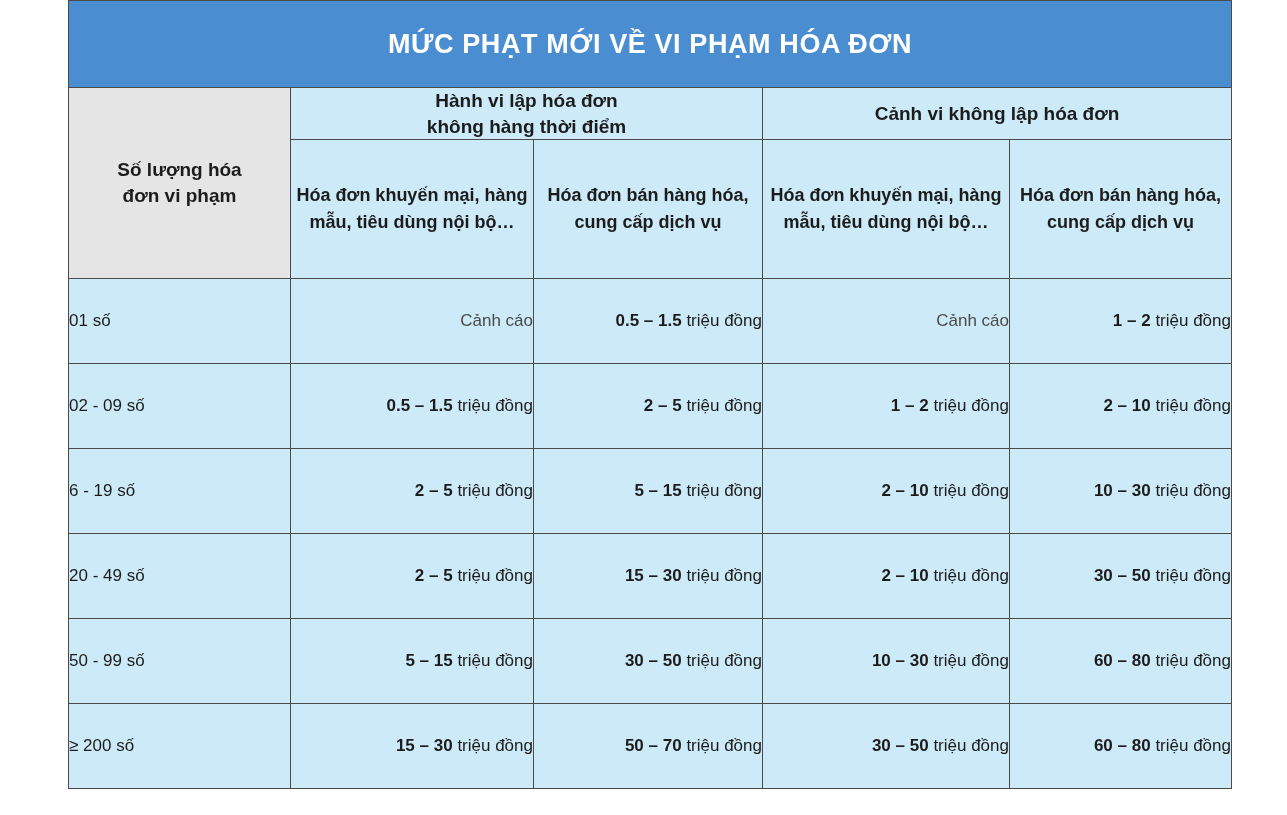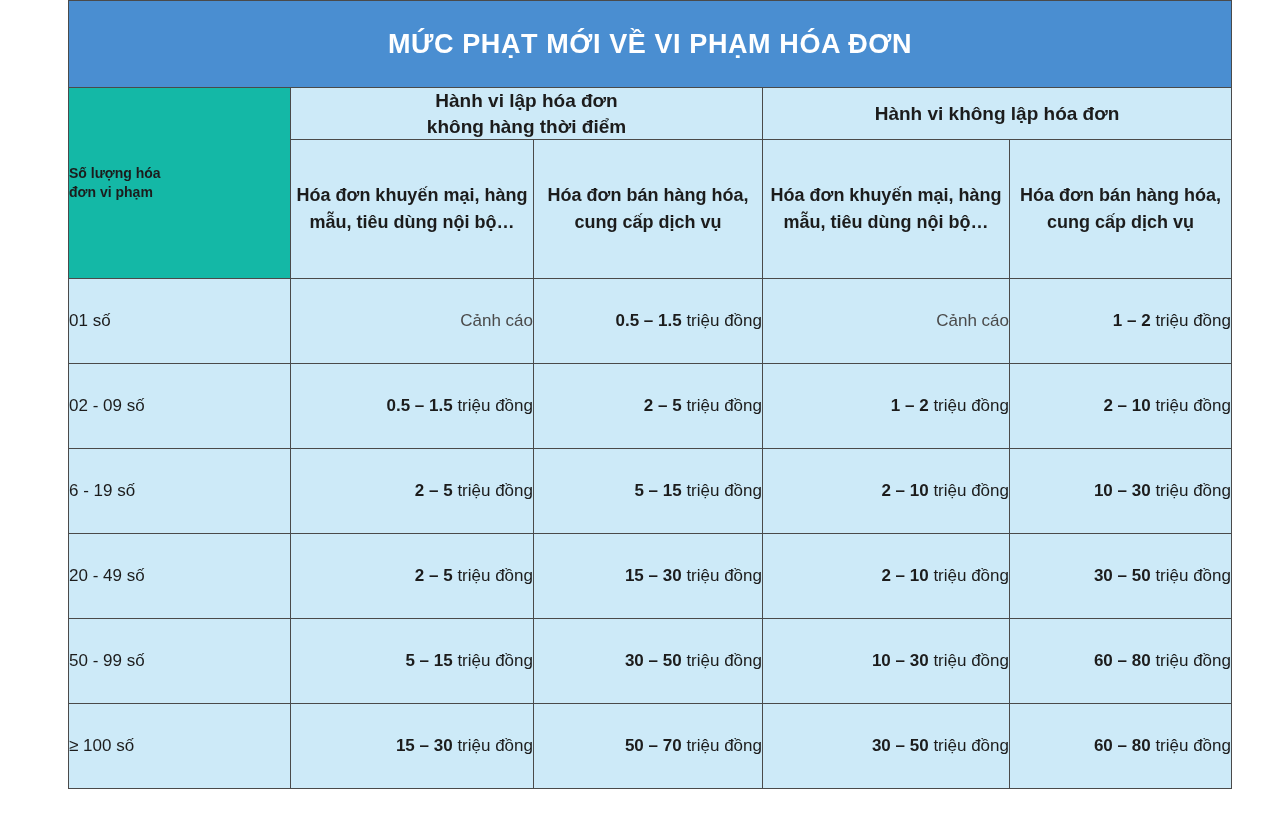--- a/index.html
+++ b/index.html
@@ -125,25 +125,25 @@
   .hdr {
     background: #cdeaf8;
     text-align: center;
     font-weight: bold;
     color: #1c1c1c;
     font-size: 19px;
     line-height: 1.35;
     padding: 12px 10px;
   }
   .hdr-left {
-    background: #14b8a6;
-    text-align: left;
-    font-weight: bold;
-    color: #1c1c1c;
-    font-size: 14px;
+    background: #e5e5e5;
+    text-align: center;
+    font-weight: bold;
+    color: #1c1c1c;
+    font-size: 19px;
     line-height: 1.4;
     padding: 10px 12px;
   }
   .hdr-sub {
     background: #cdeaf8;
     text-align: center;
     font-weight: bold;
     color: #1c1c1c;
     font-size: 18px;
     line-height: 1.5;
@@ -203,21 +203,21 @@
       <tbody>
         <tr>
           <td class="title-cell" colspan="5">MỨC PHẠT MỚI VỀ VI PHẠM HÓA ĐƠN</td>
         </tr>
 
         <tr>
           <td class="hdr-left" rowspan="2" style="white-space:pre-line;">Số lượng hóa
 đơn vi phạm</td>
           <td class="hdr" colspan="2" style="white-space:pre-line;">Hành vi lập hóa đơn
 không hàng thời điểm</td>
-          <td class="hdr" colspan="2" style="white-space:pre-line;">Hành vi không lập hóa đơn</td>
+          <td class="hdr" colspan="2" style="white-space:pre-line;">Cảnh vi không lập hóa đơn</td>
         </tr>
 
         <tr>
           <td class="hdr-sub">Hóa đơn khuyến mại, hàng mẫu, tiêu dùng nội bộ…</td>
           <td class="hdr-sub">Hóa đơn bán hàng hóa, cung cấp dịch vụ</td>
           <td class="hdr-sub">Hóa đơn khuyến mại, hàng mẫu, tiêu dùng nội bộ…</td>
           <td class="hdr-sub">Hóa đơn bán hàng hóa, cung cấp dịch vụ</td>
         </tr>
 
         <tr>
@@ -314,21 +314,21 @@
             <b>10 – 30</b>
             <span>triệu đồng</span>
           </td>
           <td class="cell-val">
             <b>60 – 80</b>
             <span>triệu đồng</span>
           </td>
         </tr>
 
         <tr>
-          <td class="cell-label">≥ 100 số</td>
+          <td class="cell-label">≥ 200 số</td>
           <td class="cell-val">
             <b>15 – 30</b>
             <span>triệu đồng</span>
           </td>
           <td class="cell-val">
             <b>50 – 70</b>
             <span>triệu đồng</span>
           </td>
           <td class="cell-val">
             <b>30 – 50</b>

